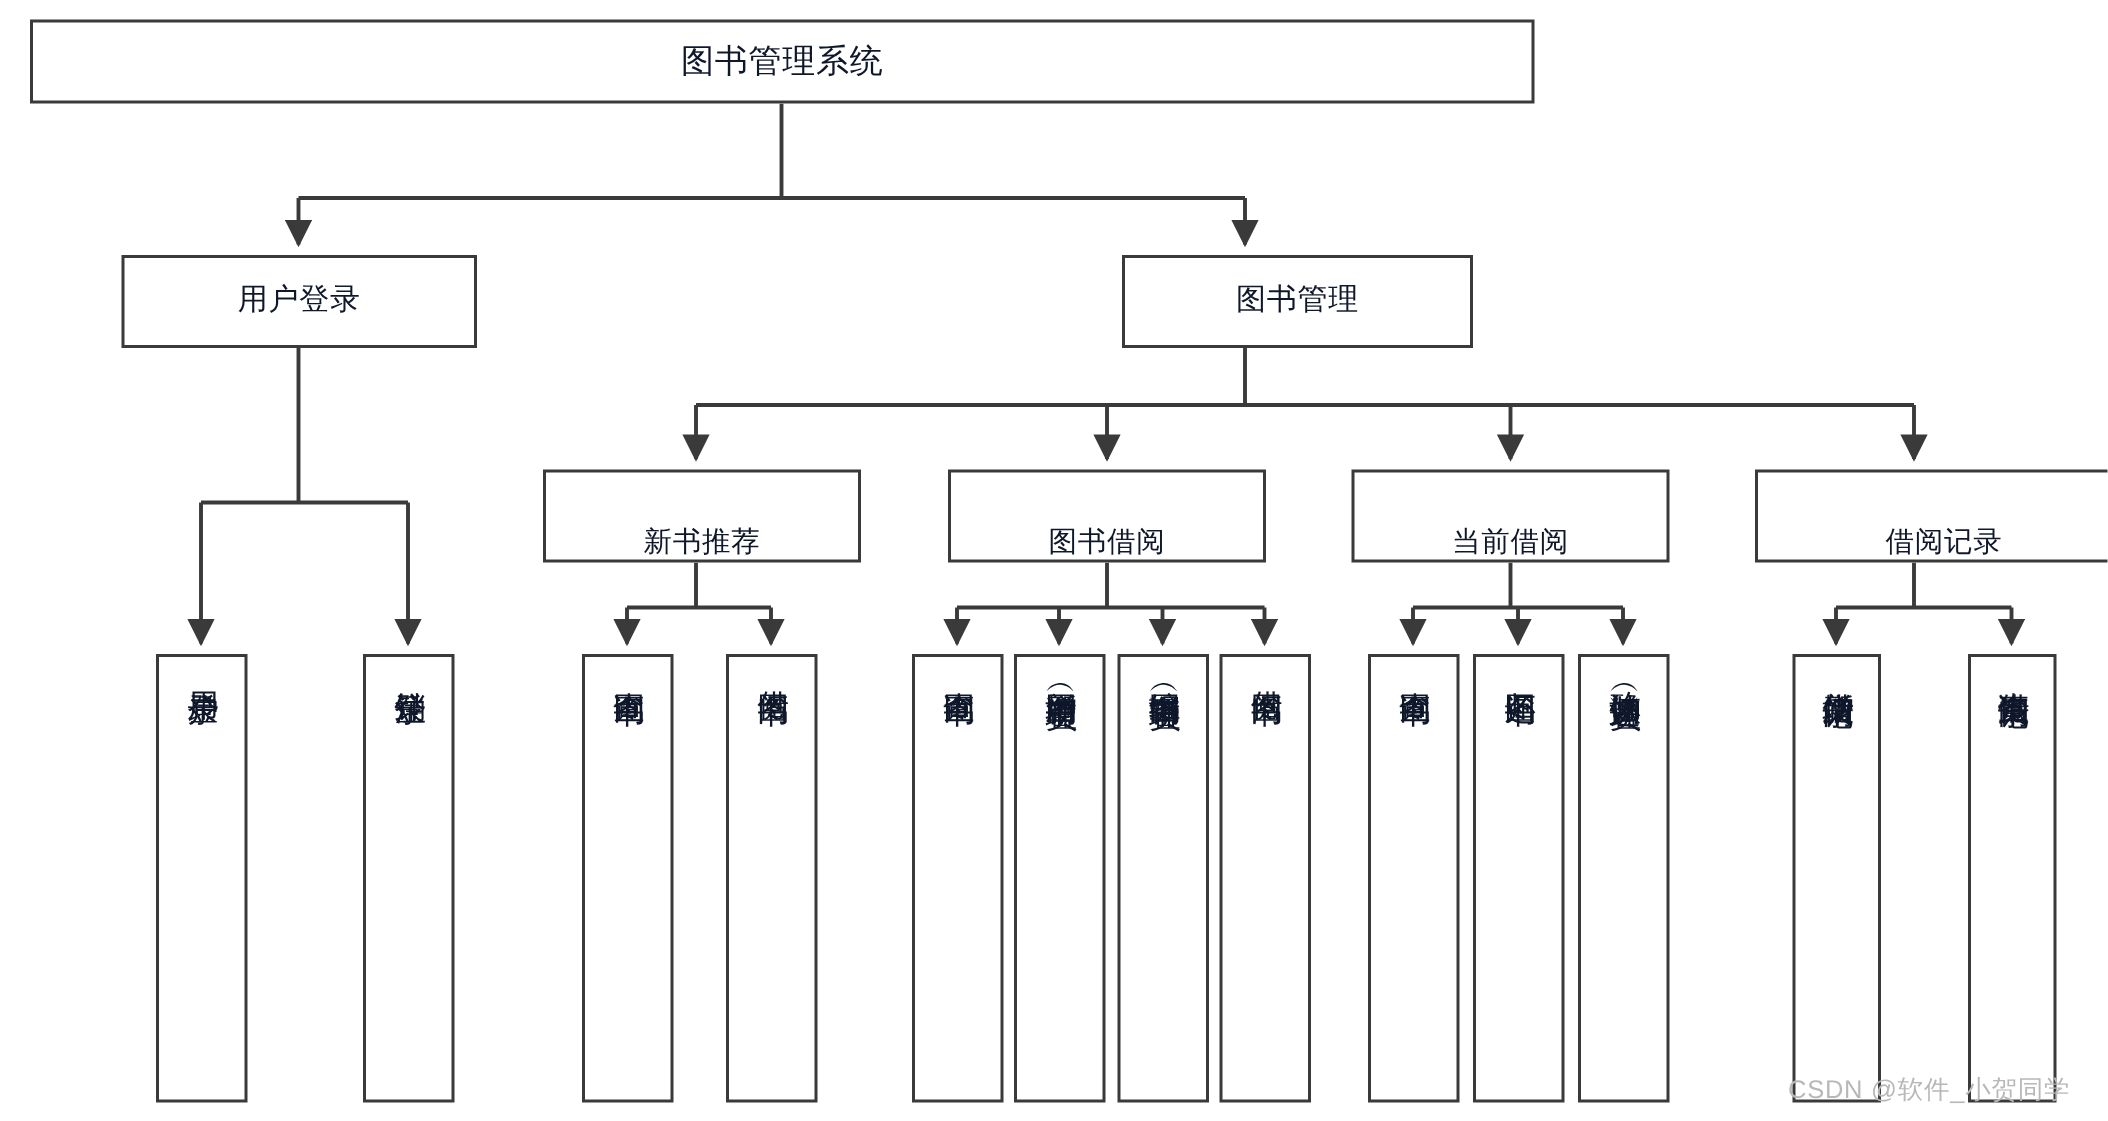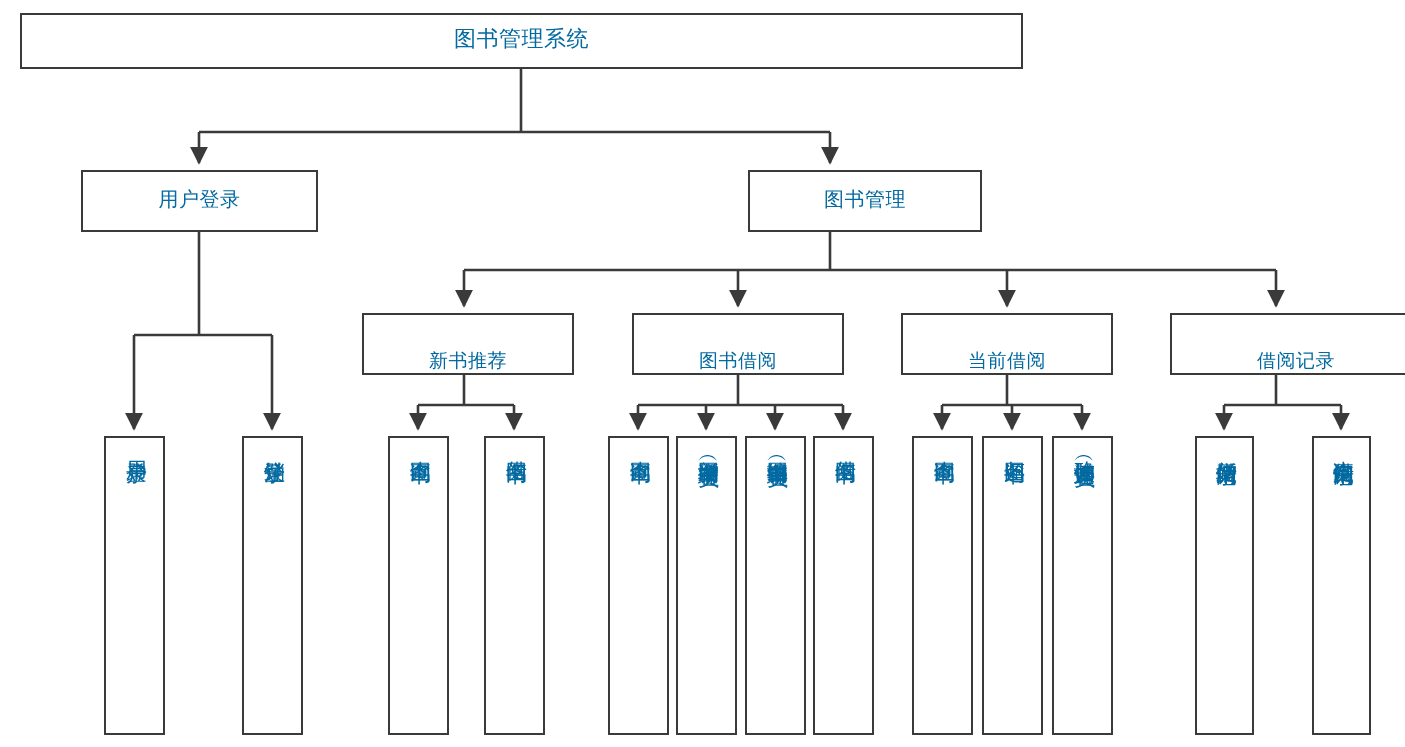--- a/index.html
+++ b/index.html
@@ -28,22 +28,21 @@
     pointer-events: none;
   }
   .node {
     position: absolute;
     box-sizing: border-box;
     border: 2px solid #3a3a3a;
     background: #ffffff;
     display: flex;
     align-items: center;
     justify-content: center;
-    color: #0369a1;
-    font-family: Liberation Mono, monospace;
+    color: #0f172a;
   }
   .node-label {
     display: block;
     text-align: center;
     line-height: 1.18;
     letter-spacing: 0.5px;
   }
   
   .n-root {
     left: 20px;
@@ -206,14 +205,15 @@
     <span class="node-label">确认归还（管理员）</span>
   </div>
 
   <div class="node n-leaf" style="left:1195px; width:59px;">
     <span class="node-label">新增借阅记录</span>
   </div>
   <div class="node n-leaf" style="left:1312px; width:59px;">
     <span class="node-label">查询借阅记录</span>
   </div>
 
+  <div class="watermark">CSDN @软件_小贺同学</div>
 
 </div>
 
 </body></html>

